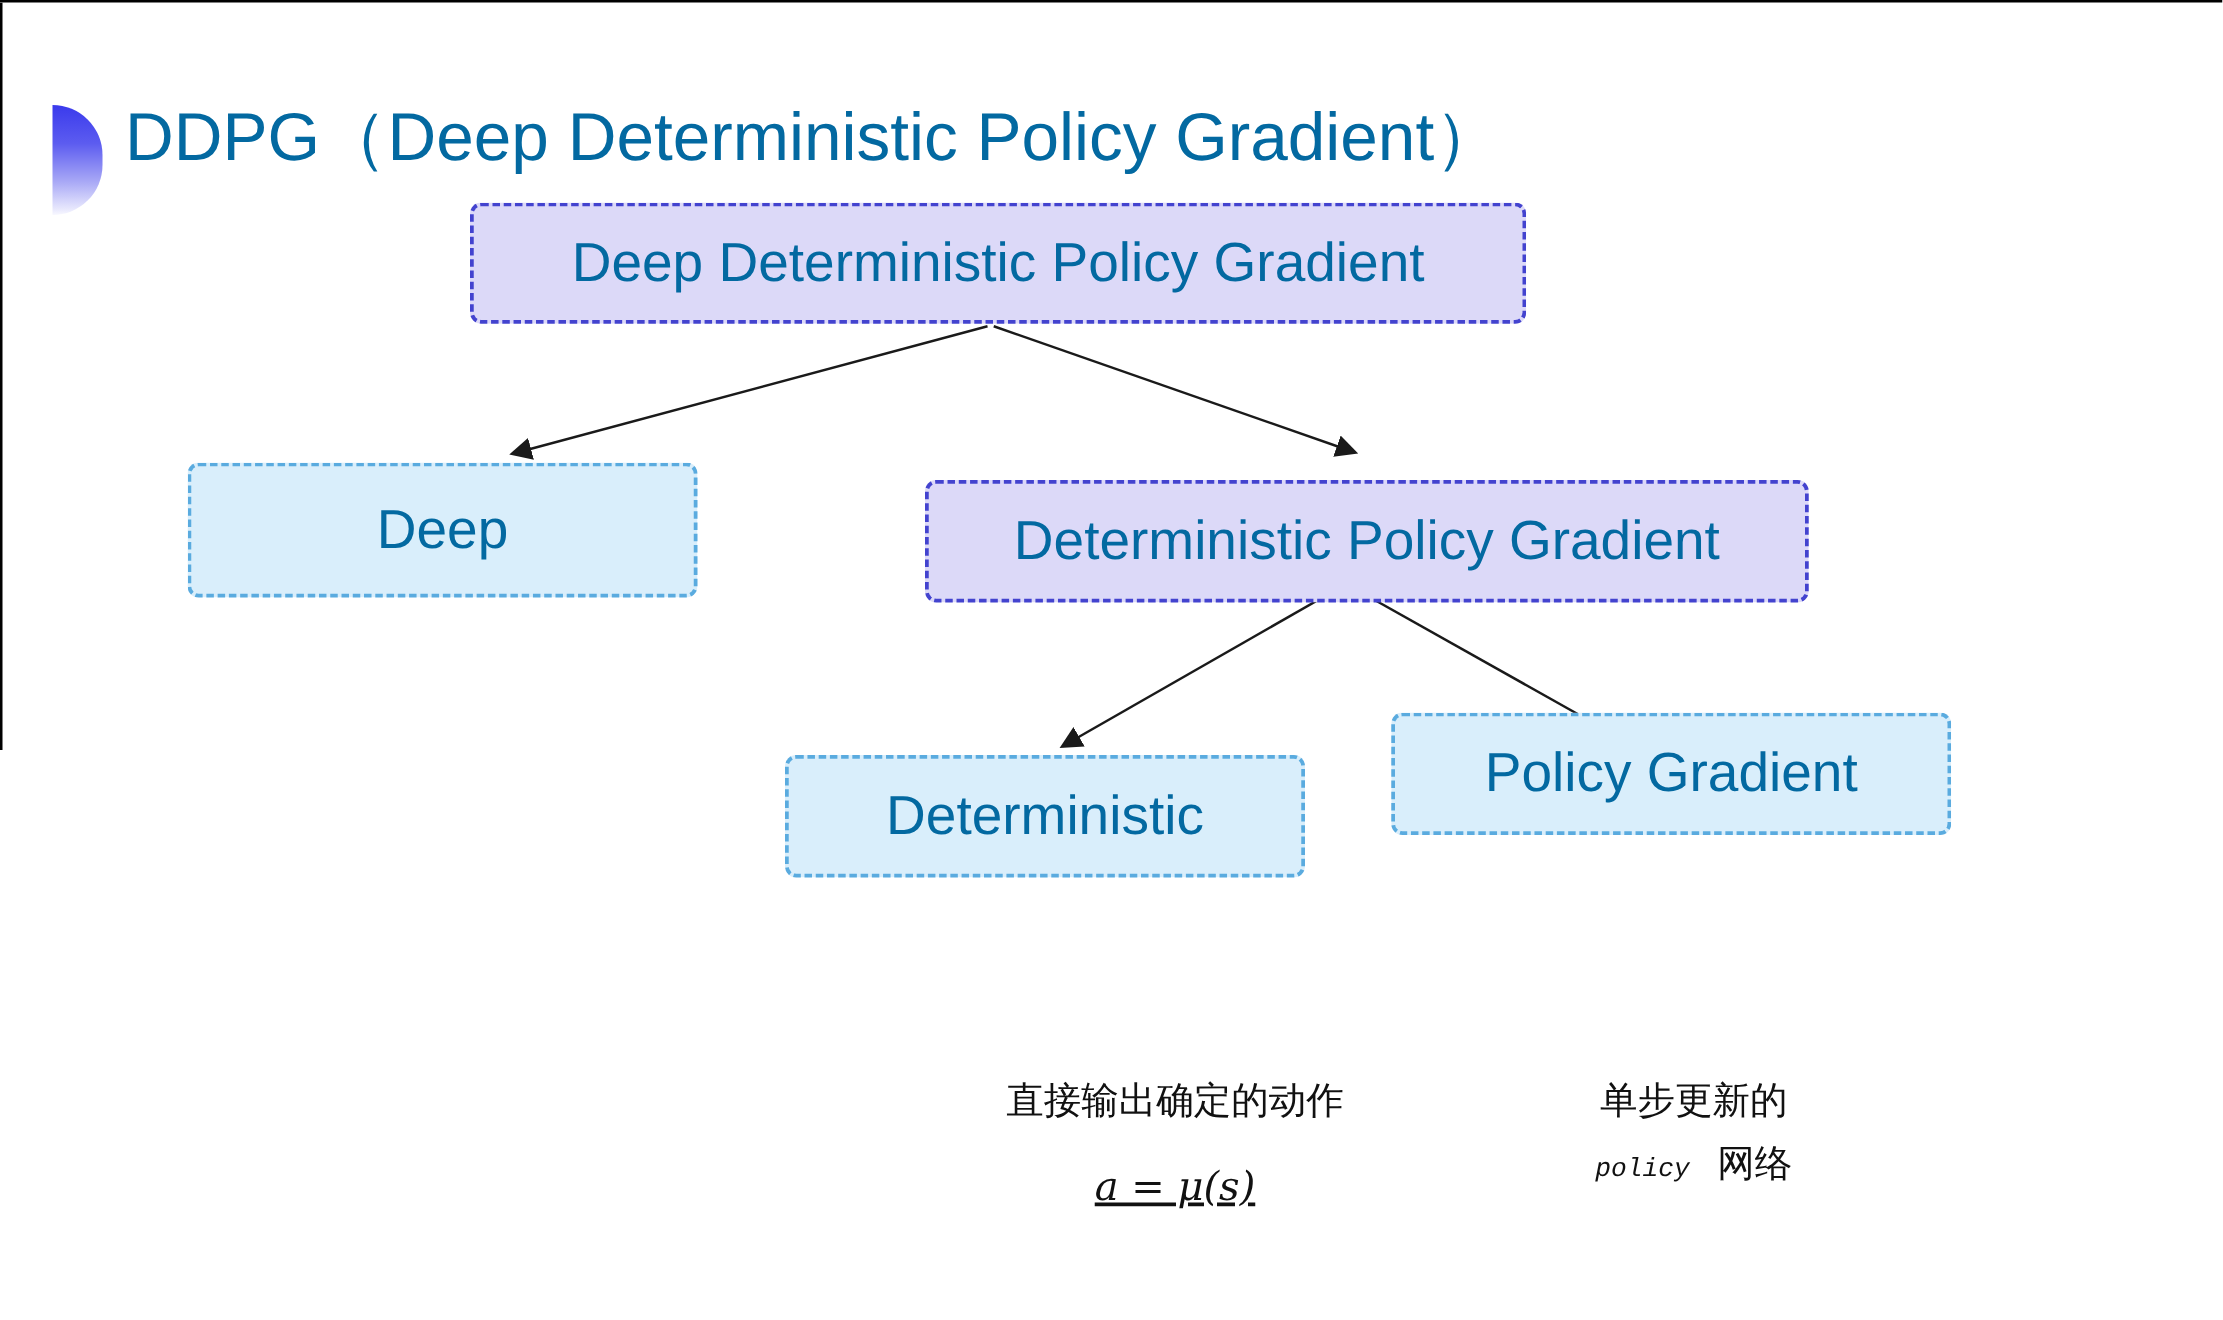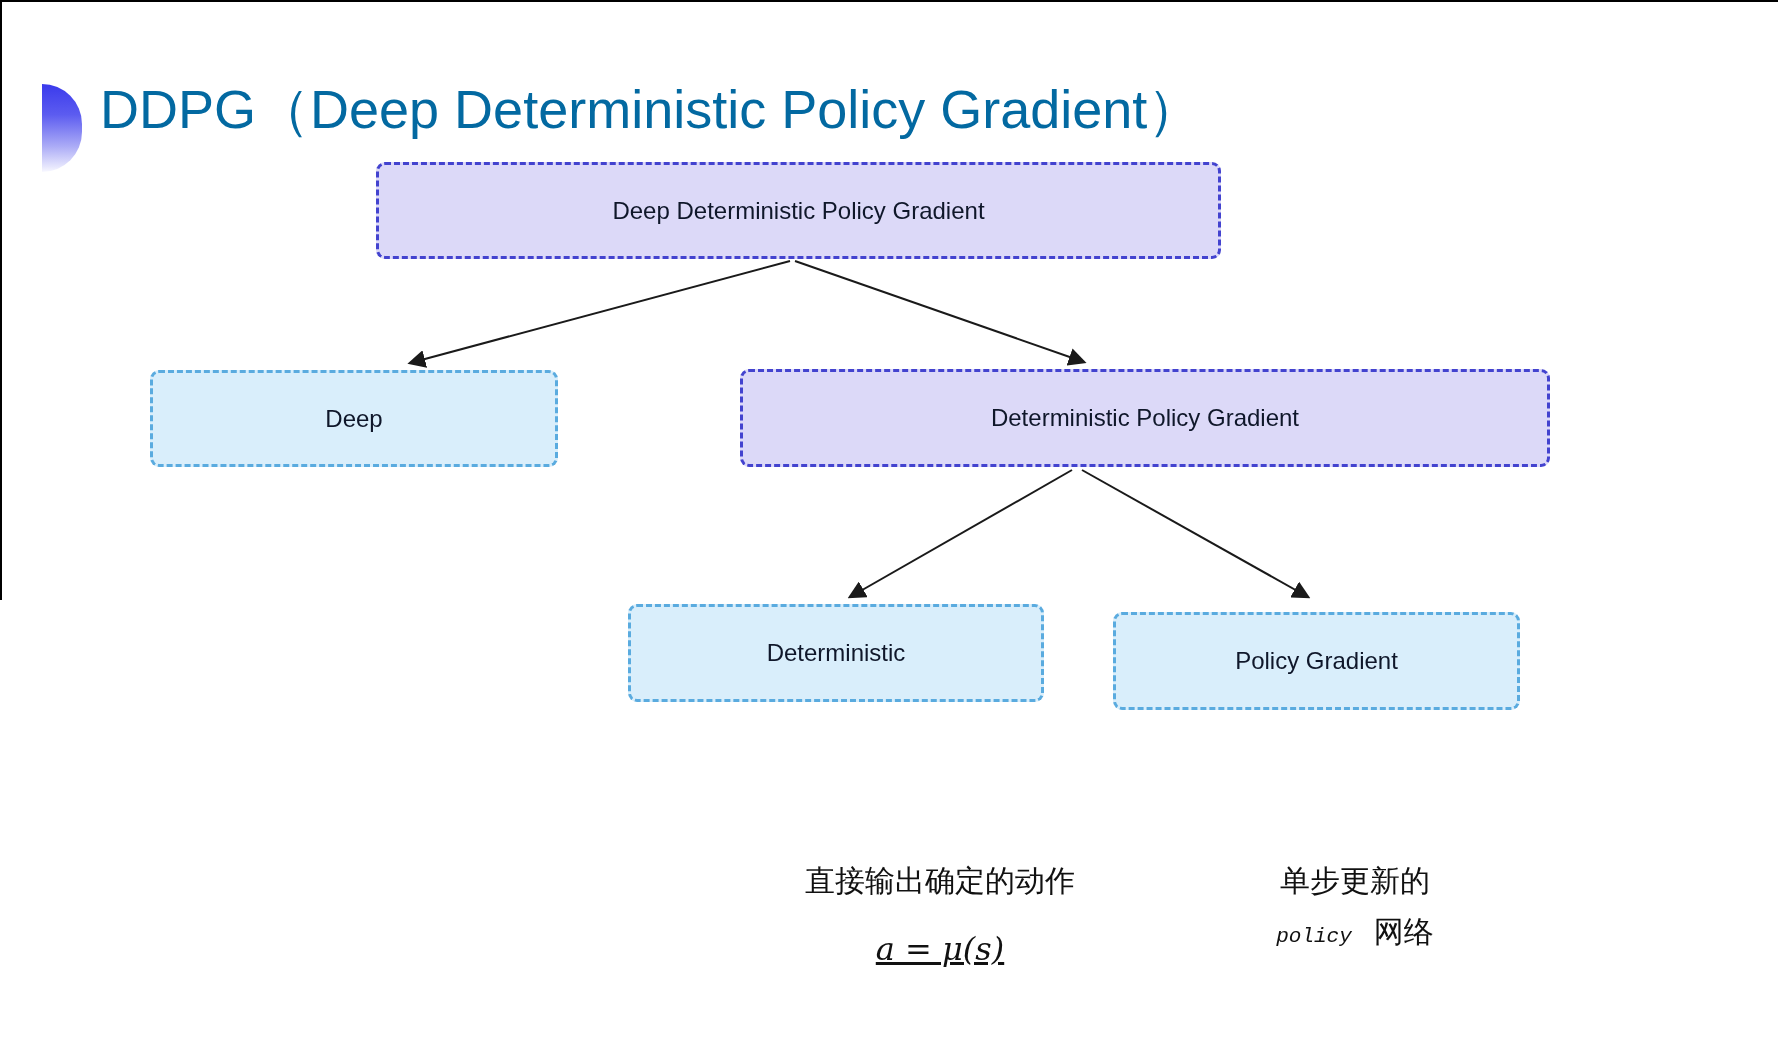--- a/index.html
+++ b/index.html
@@ -43,37 +43,37 @@
     height: 1056px;
     pointer-events: none;
   }
   .node {
     position: absolute;
     display: flex;
     align-items: center;
     justify-content: center;
     border-radius: 9px;
     box-sizing: border-box;
-    font-size: 24px;
-    color: #0f172a;
+    font-size: 44px;
+    color: #0369a1;
     text-align: center;
   }
   .node.purple {
     background: #dcd9f8;
     border: 3px dashed #4343cf;
   }
   .node.cyan {
     background: #d9eefb;
     border: 3px dashed #5aabdf;
   }
   .node-root { left: 376px; top: 160px; width: 845px; height: 97px; }
-  .node-deep { left: 150px; top: 368px; width: 408px; height: 97px; }
-  .node-dpg  { left: 740px; top: 367px; width: 810px; height: 98px; }
+  .node-deep { left: 150px; top: 368px; width: 408px; height: 108px; }
+  .node-dpg  { left: 740px; top: 382px; width: 707px; height: 98px; }
   .node-det  { left: 628px; top: 602px; width: 416px; height: 98px; }
-  .node-pg   { left: 1113px; top: 610px; width: 407px; height: 98px; }
+  .node-pg   { left: 1113px; top: 568px; width: 448px; height: 98px; }
 
   .note {
     position: absolute;
     display: flex;
     flex-direction: column;
     align-items: center;
     gap: 15px;
     color: #111111;
     text-align: center;
   }

